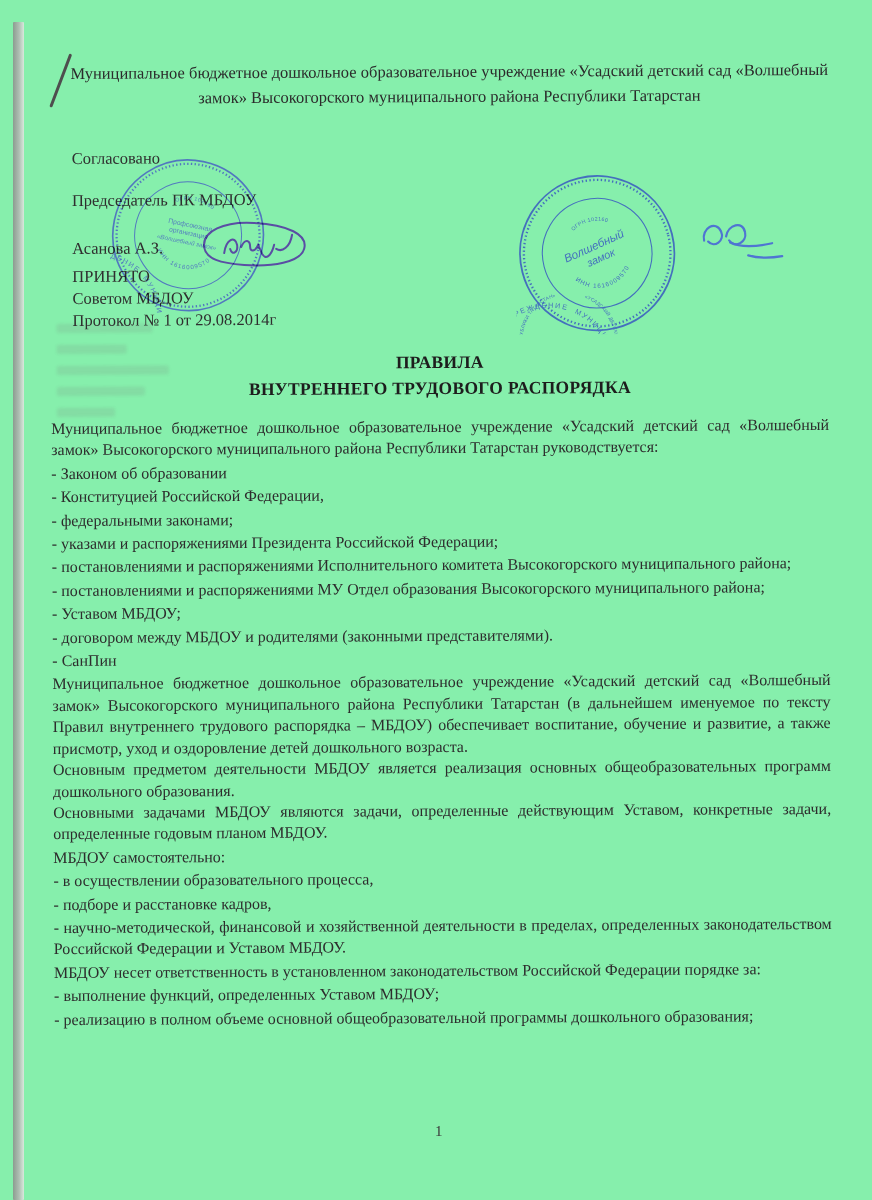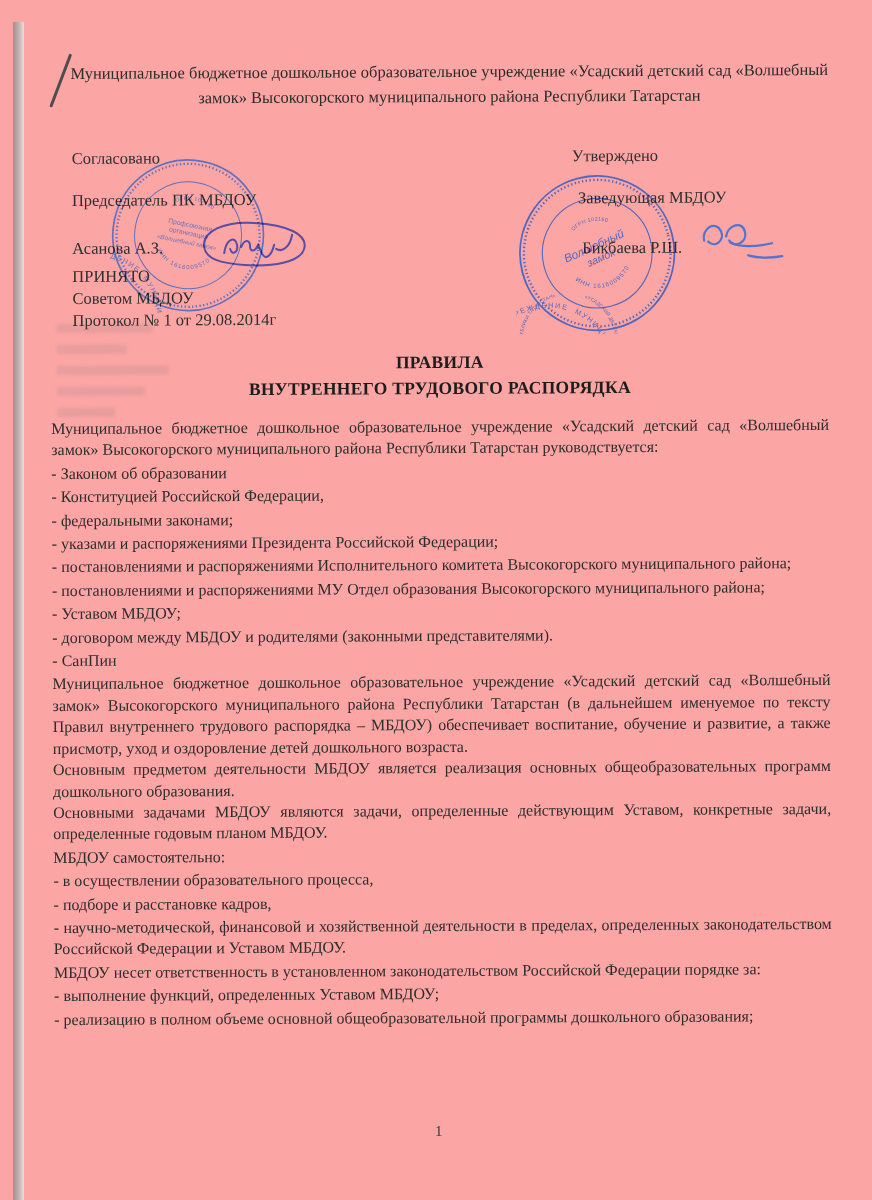--- a/index.html
+++ b/index.html
@@ -1,18 +1,18 @@
 <!DOCTYPE html>
 <html><head>
 <meta charset="utf-8">
 <style>
   html,body{margin:0;padding:0;background:#ffffff;}
   .page{
     position:relative;width:872px;height:1200px;margin:0 auto;
-    background:#fca5a5;overflow:hidden;
+    background:#86efac;overflow:hidden;
     font-family:"Liberation Serif","DejaVu Serif",serif;color:#2f2f2f;
   }
   .content{position:absolute;inset:0;transform:rotate(-0.3deg);}
   .scan-edge{
     position:absolute;left:13px;top:22px;width:11px;height:1178px;
     background:linear-gradient(to right,#8d8d8b,#b6b6b4 55%,#e7e7e5);
     opacity:.85;border-radius:1px;
   }
   .slash{
     position:absolute;left:62px;top:50px;width:2.5px;height:57px;
@@ -71,25 +71,20 @@
 
     <div class="approve-left">
       <p>Согласовано</p>
       <p class="g20">Председатель ПК МБДОУ</p>
       <p class="g26">Асанова А.З.</p>
       <p class="g4">ПРИНЯТО</p>
       <p>Советом МБДОУ</p>
       <p>Протокол № 1 от 29.08.2014г</p>
     </div>
 
-    <div class="approve-right">
-      <p>Утверждено</p>
-      <p class="g20" style="padding-left:6px">Заведующая МБДОУ</p>
-      <p class="g28" style="padding-left:10px">Бикбаева Р.Ш.</p>
-    </div>
 
     <svg class="stamp" style="left:111px;top:155px;width:158px;height:158px;" viewBox="0 0 210 210">
       <g transform="rotate(12 105 105)">
         <g fill="none" stroke="#4a68c2">
           <circle cx="105" cy="105" r="100" stroke-width="2.2"></circle>
           <circle cx="105" cy="105" r="95" stroke-width="3" stroke-dasharray="1.8 3.1"></circle>
           <circle cx="105" cy="105" r="71" stroke-width="1.3"></circle>
         </g>
         <defs>
           <path id="sl-outer" d="M 57.4 173 A 83 83 0 1 1 53.9 170.4"></path>

